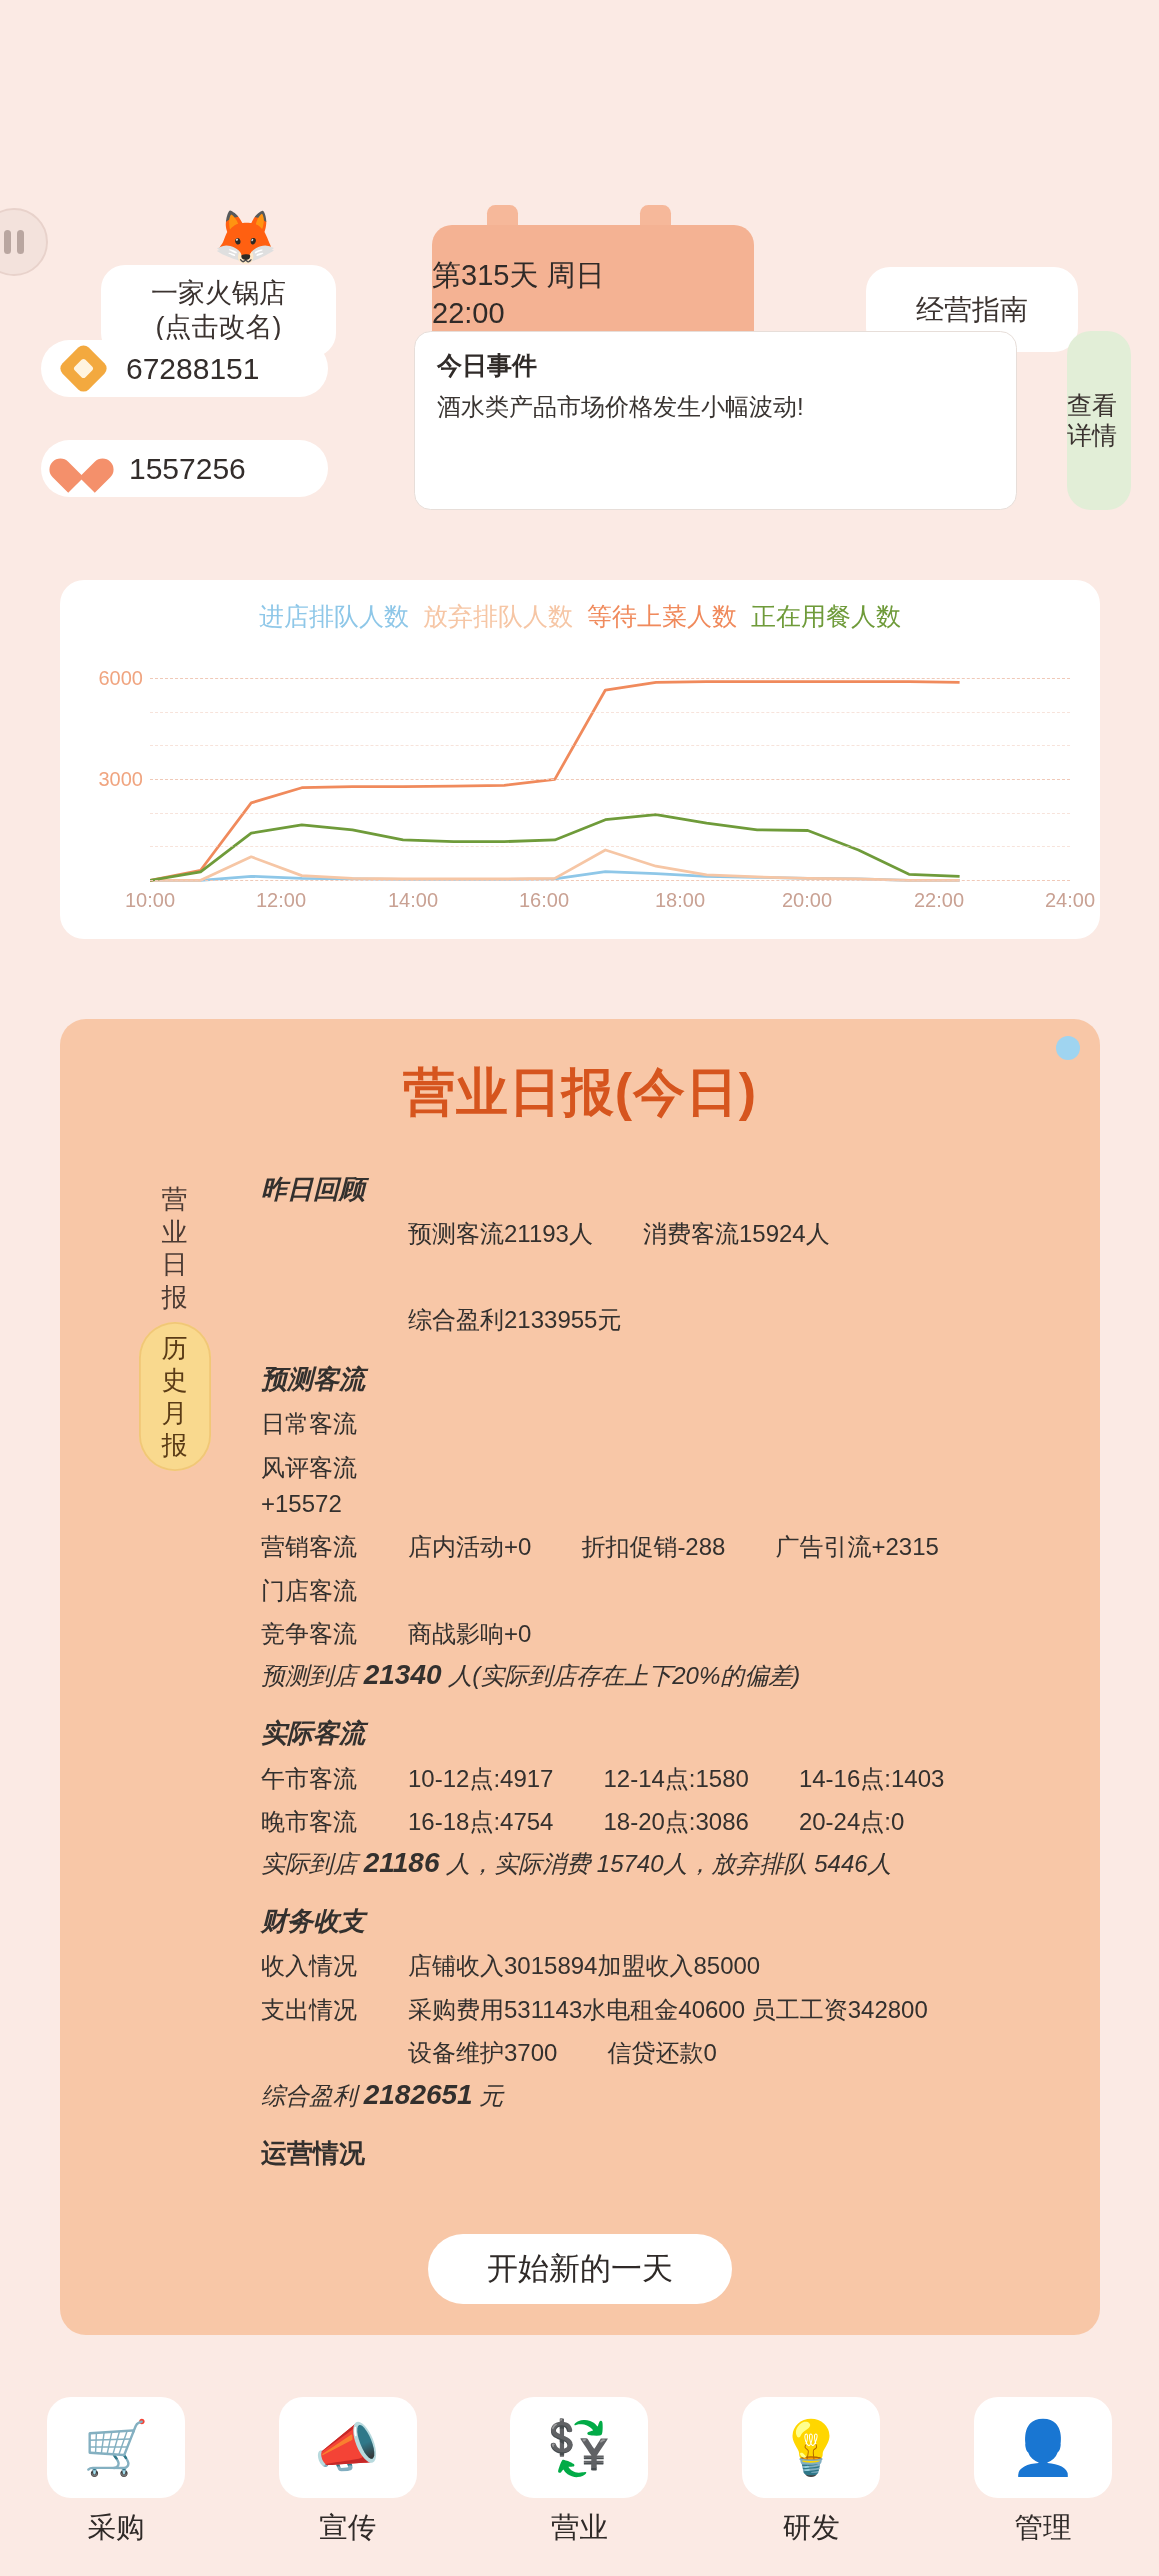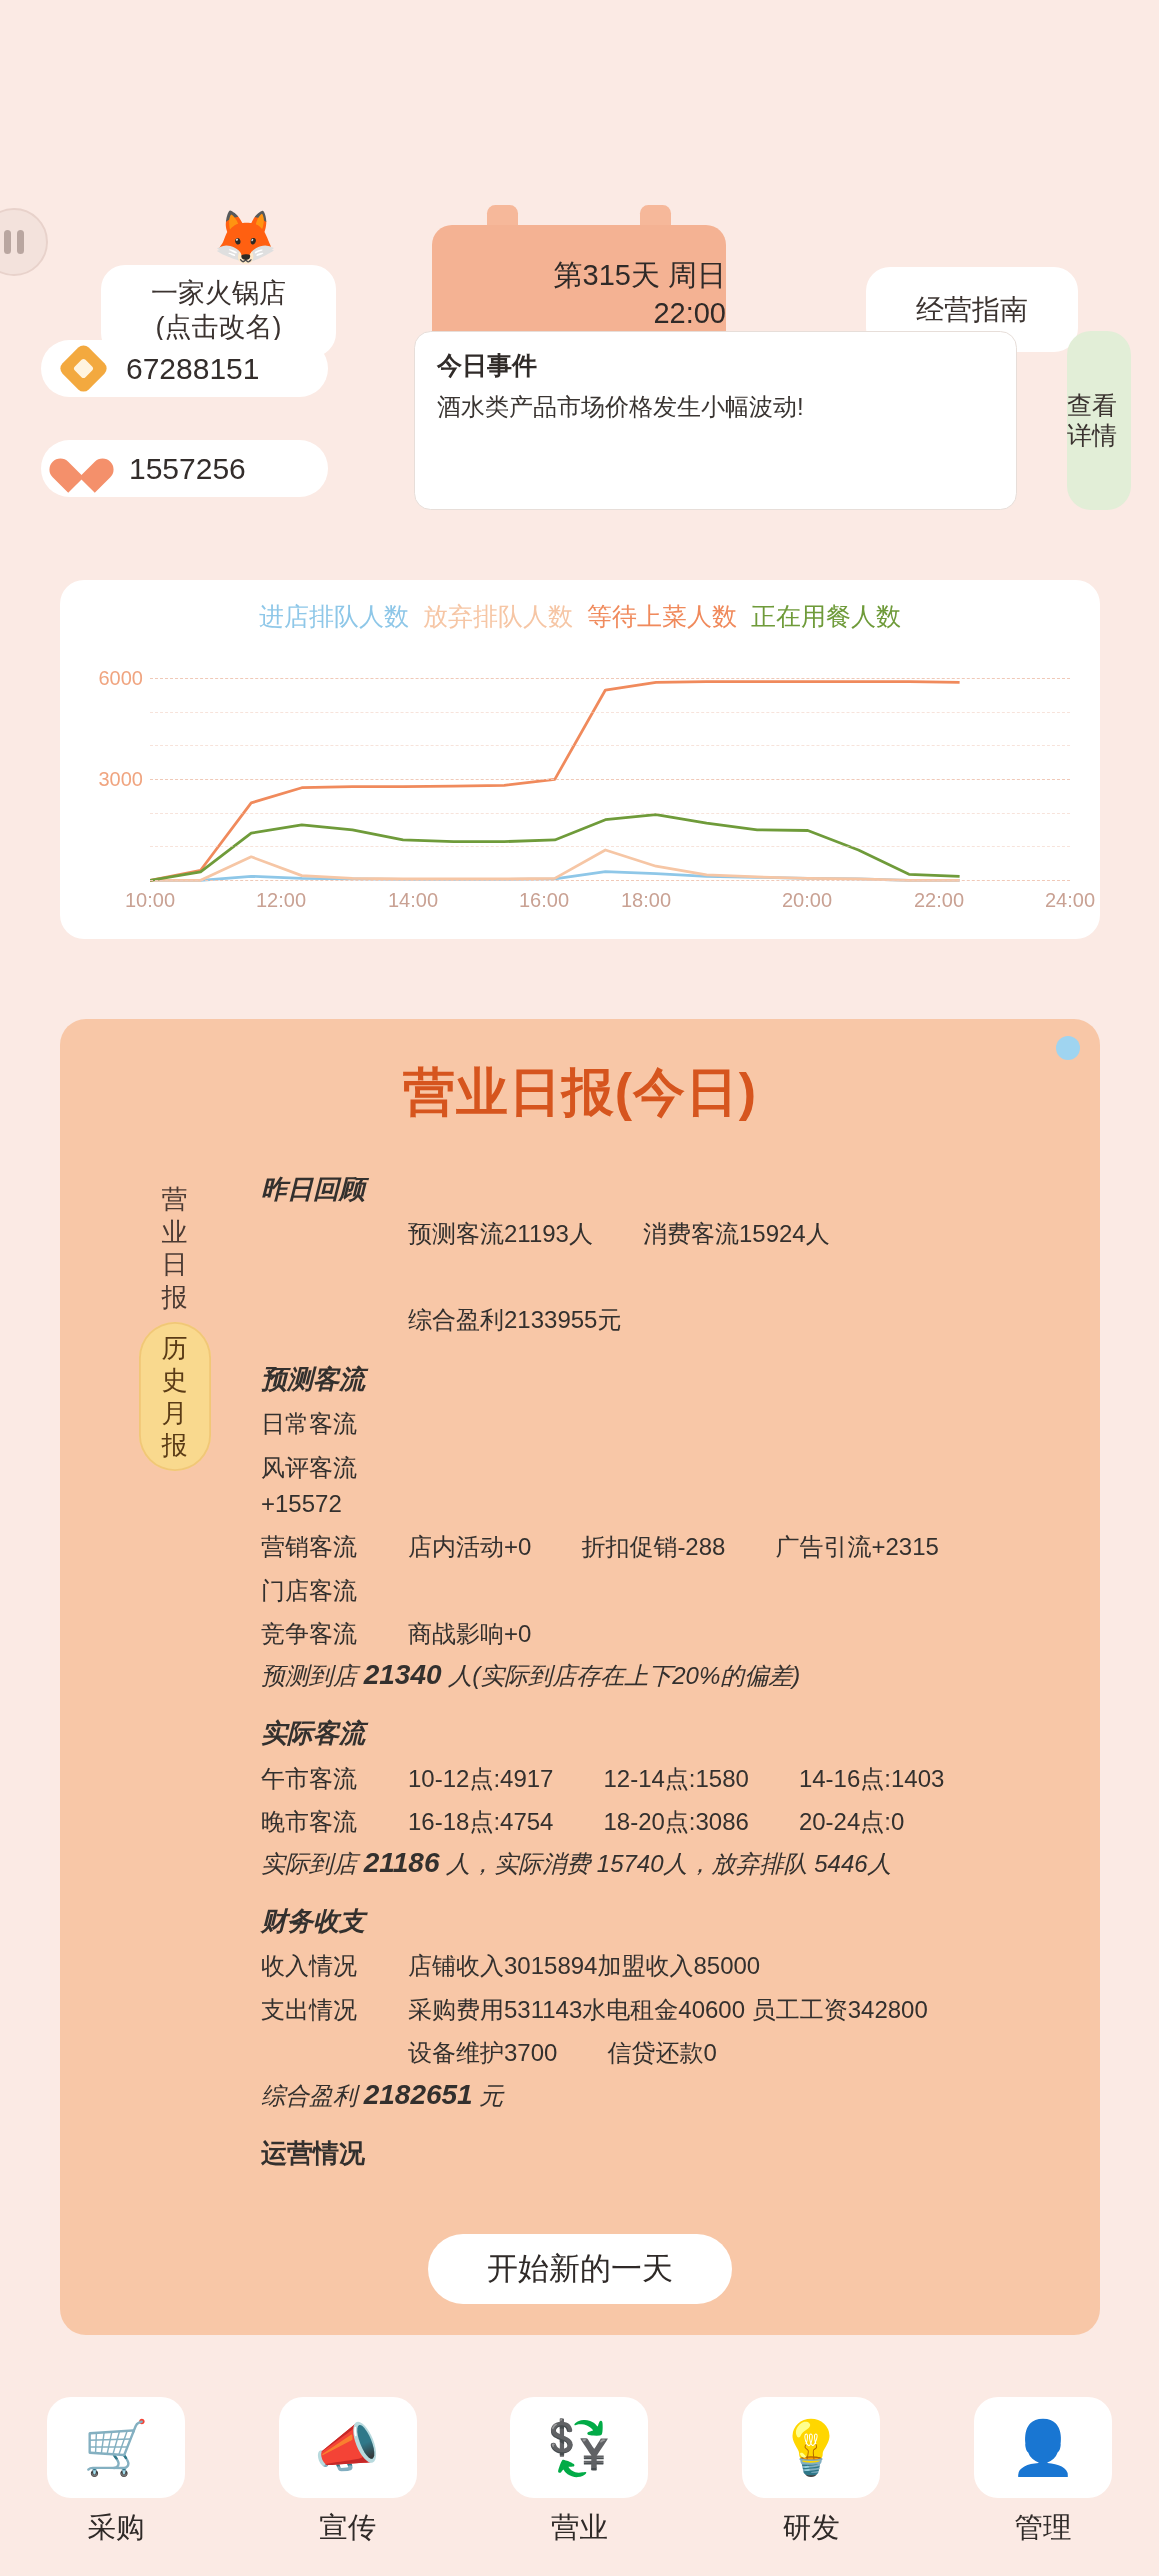--- a/index.html
+++ b/index.html
@@ -41,23 +41,23 @@
     position: absolute; left: 432px; top: 118px;
     width: 294px; height: 156px;
   }
   .calendar .pin {
     position: absolute; top: 0; width: 31px; height: 37px;
     background: #f6b89a; border-radius: 8.3px;
   }
   .calendar .pin.l { left: 55px; }
   .calendar .pin.r { right: 55px; }
   .calendar .body {
-    position: absolute; top: 20px; left: 0; width: 294px; height: 136px;
+    position: absolute; top: 20px; left: 0; width: 322px; height: 136px;
     background: #f4b293; border-radius: 20px;
-    display: flex; flex-direction: column; align-items: flex-end; justify-content: center;
+    display: flex; flex-direction: column; align-items: flex-start; justify-content: center;
     gap: 1.8px;
   }
   .calendar .body .line {
     font-size: 29px; color: #2f2a28;
   }
   .guide-btn {
     position: absolute; right: 81px; top: 180px;
     width: 212px; height: 85px;
     background: #fff; border-radius: 24px;
     display: flex; align-items: center; justify-content: center;
@@ -272,21 +272,21 @@
       <div class="ylab" style="top: 26px;">6000</div>
       <div class="grid-line" style="top: 194px; opacity: 0.5;"></div>
       <div class="grid-line" style="top: 161px; opacity: 0.5;"></div>
       <div class="grid-line" style="top: 93px; opacity: 0.5;"></div>
       <div class="grid-line" style="top: 60px; opacity: 0.5;"></div>
       <div class="xaxis"></div>
       <div class="xlab" style="left: 0px;">10:00</div>
       <div class="xlab" style="left: 131px;">12:00</div>
       <div class="xlab" style="left: 263px;">14:00</div>
       <div class="xlab" style="left: 394px;">16:00</div>
-      <div class="xlab" style="left: 496px;">18:00</div>
+      <div class="xlab" style="left: 530px;">18:00</div>
       <div class="xlab" style="left: 657px;">20:00</div>
       <div class="xlab" style="left: 789px;">22:00</div>
       <div class="xlab" style="left: 920px;">24:00</div>
     </div>
 </div>
 
 <div class="report">
   <div class="corner-dot"></div>
   <div class="head">营业日报(今日)</div>
 

